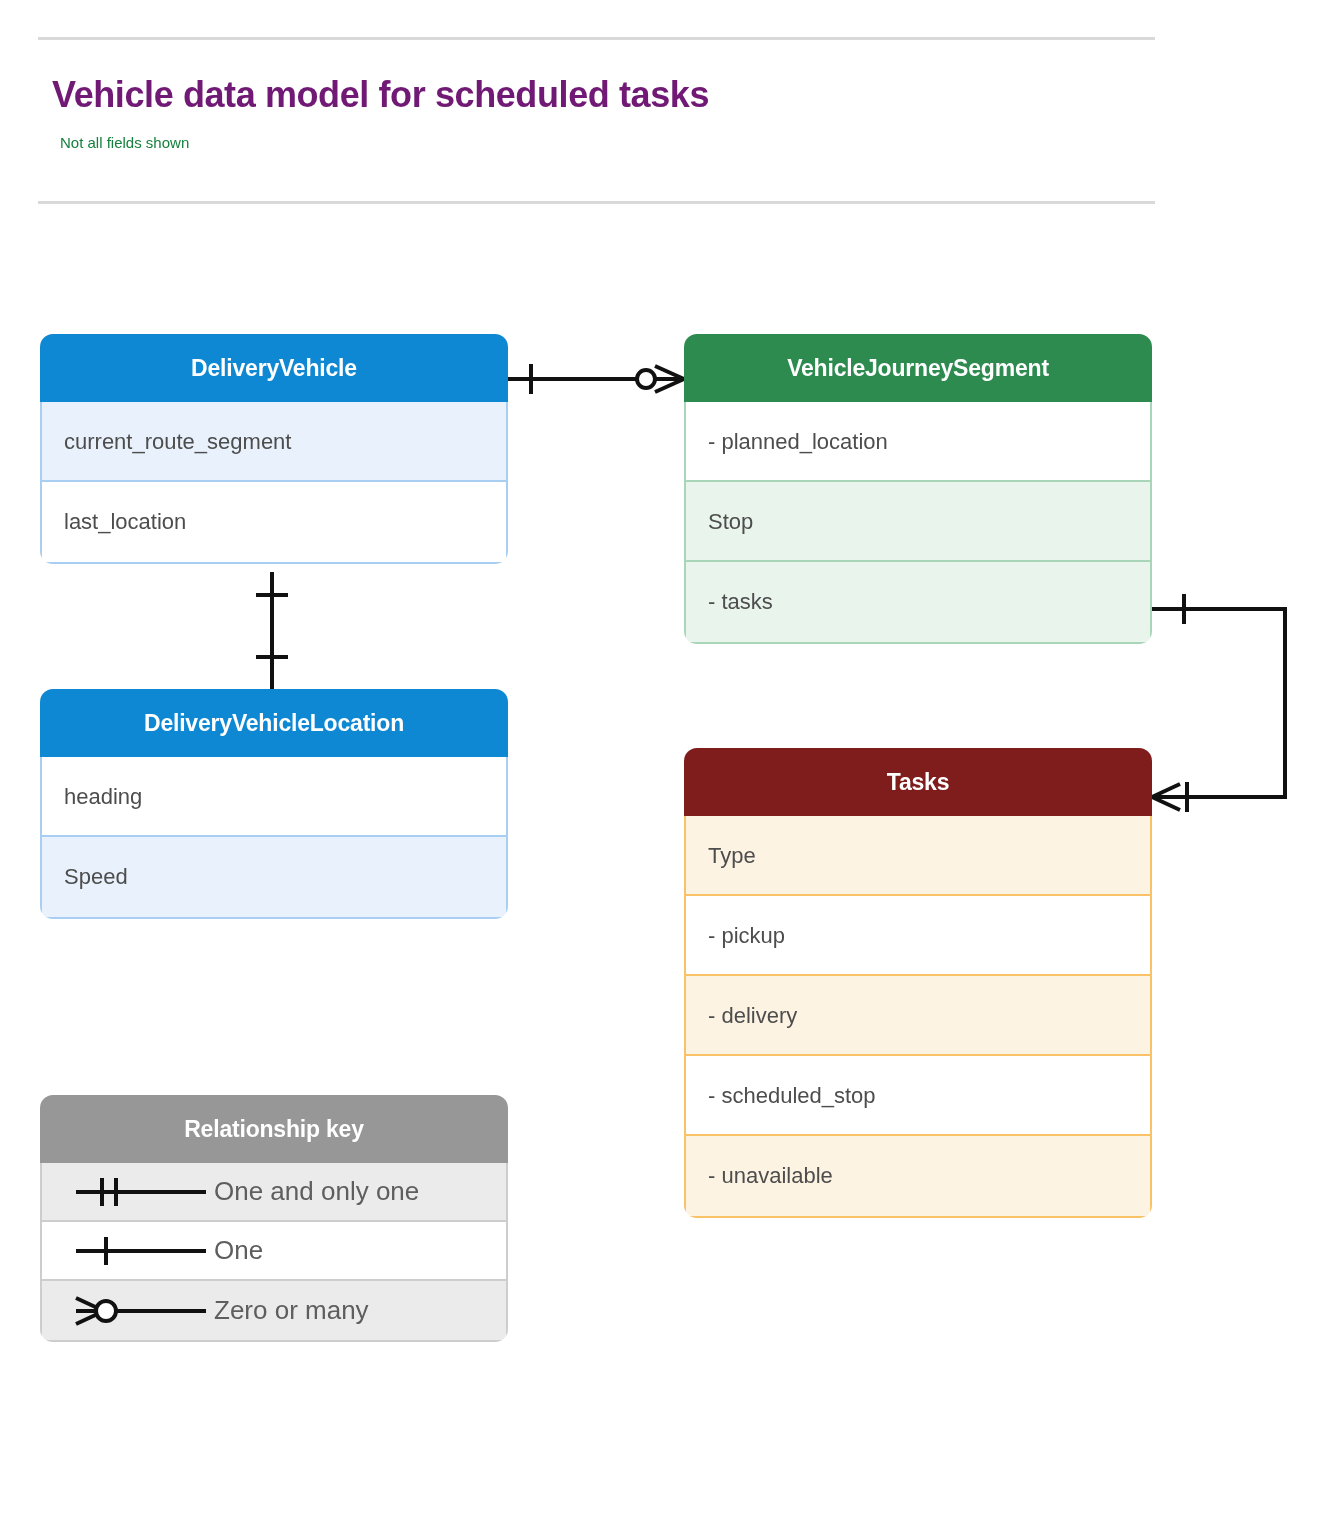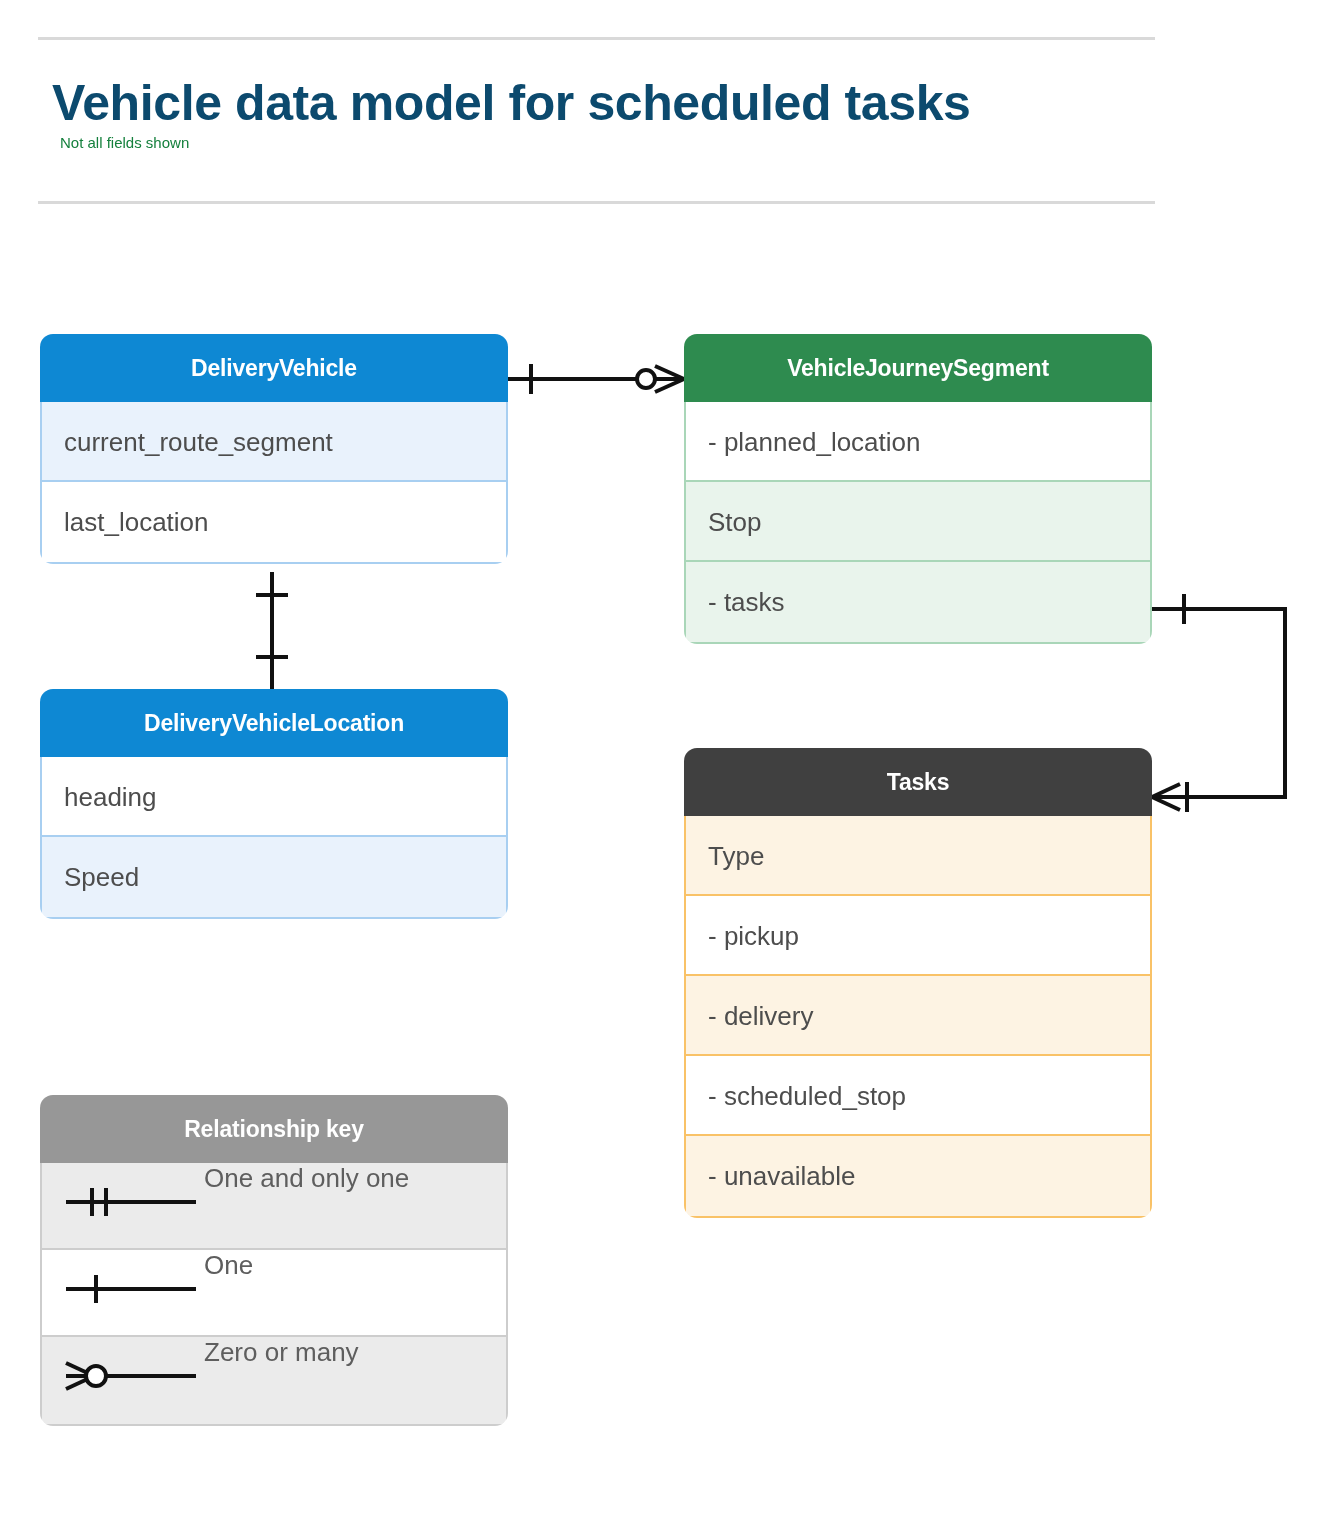--- a/index.html
+++ b/index.html
@@ -23,23 +23,23 @@
     height: 3px;
     background: #d9d9d9;
   }
   .rule.top { top: 37px; }
   .rule.bottom { top: 201px; }
 
   #page-title {
     position: absolute;
     left: 52px;
     top: 74px;
-    font-size: 50px;
+    font-size: 36px;
     font-weight: bold;
-    color: #0c4a6e;
+    color: #701a75;
     letter-spacing: -0.4px;
     white-space: nowrap;
   }
   #page-subtitle {
     position: absolute;
     left: 60px;
     top: 134px;
     font-size: 15px;
     font-weight: normal;
     color: #15803d;
@@ -63,21 +63,21 @@
     letter-spacing: -0.2px;
     box-sizing: border-box;
   }
   .entity .rows {
     box-sizing: border-box;
   }
   .entity .row {
     height: 80px;
     line-height: 80px;
     padding-left: 22px;
-    font-size: 26px;
+    font-size: 22px;
     color: #4d4d4d;
     box-sizing: border-box;
     white-space: nowrap;
     overflow: hidden;
   }
 
   
   .entity.blue .hdr { background: #0e88d3; }
   .entity.blue .rows { border: 2px solid #a8cff1; border-top: none; }
   .entity.blue .row { border-bottom: 2px solid #a8cff1; background: #ffffff; }
@@ -85,44 +85,44 @@
   .entity.blue .row.alt { background: #e9f2fc; }
 
   
   .entity.green .hdr { background: #2e8b4f; }
   .entity.green .rows { border: 2px solid #a9d6b8; border-top: none; }
   .entity.green .row { border-bottom: 2px solid #a9d6b8; background: #ffffff; }
   .entity.green .row:last-child { border-bottom: none; }
   .entity.green .row.alt { background: #e9f4ec; }
 
   
-  .entity.orange .hdr { background: #404040; }
+  .entity.orange .hdr { background: #7f1d1d; }
   .entity.orange .rows { border: 2px solid #f9c267; border-top: none; }
   .entity.orange .row { border-bottom: 2px solid #f9c267; background: #ffffff; }
   .entity.orange .row:last-child { border-bottom: none; }
   .entity.orange .row.alt { background: #fdf3e3; }
 
   
   .entity.grey .hdr { background: #979797; }
   .entity.grey .rows { border: 2px solid #cdcdcd; border-top: none; }
 
   
   #entity-delivery-vehicle { left: 40px; top: 334px; width: 468px; }
   #entity-delivery-vehicle-location { left: 40px; top: 689px; width: 468px; }
   #entity-vehicle-journey-segment { left: 684px; top: 334px; width: 468px; }
   #entity-tasks { left: 684px; top: 748px; width: 468px; }
   #legend-relationship-key { left: 40px; top: 1095px; width: 468px; }
 
   
   .legend-row {
     display: flex;
-    align-items: flex-start;
-    height: 87px;
-    box-sizing: border-box;
-    padding-left: 2px;
+    align-items: center;
+    height: 59px;
+    box-sizing: border-box;
+    padding-left: 12px;
   }
   .legend-sym {
     width: 160px;
     flex: 0 0 160px;
     height: 78px;
   }
   .legend-label {
     font-size: 26px;
     color: #5e5e5e;
     white-space: nowrap;

